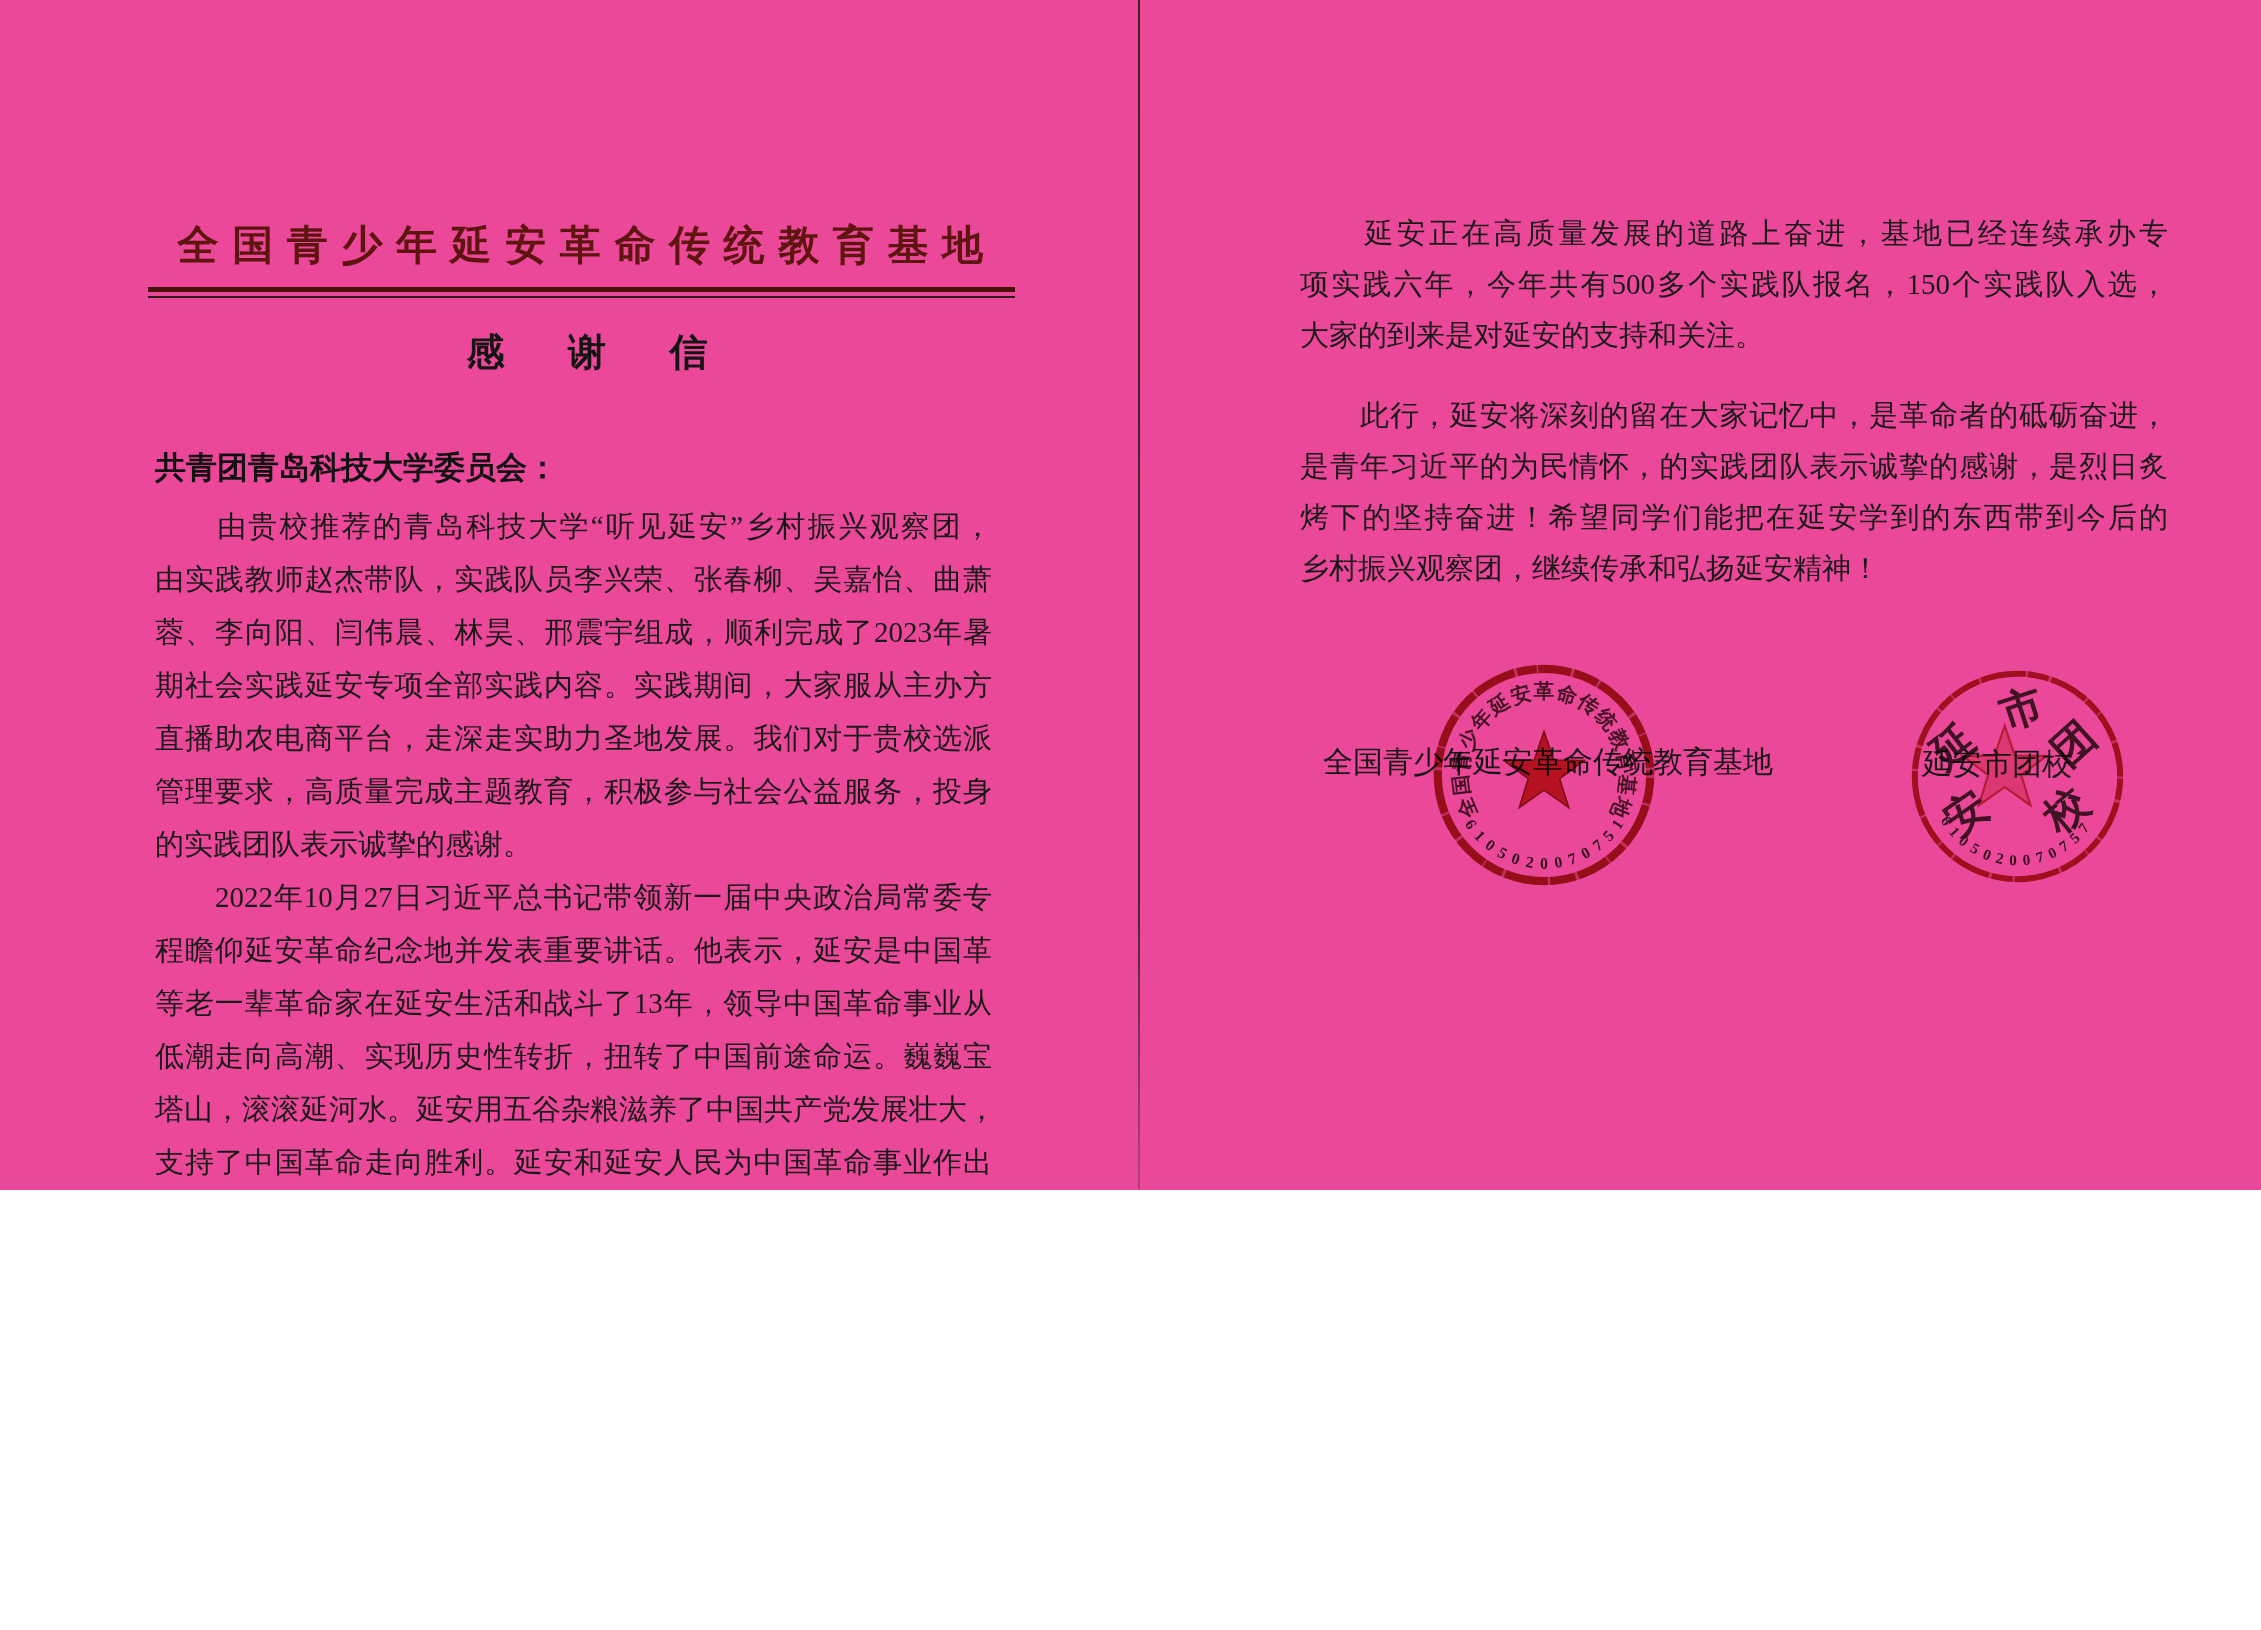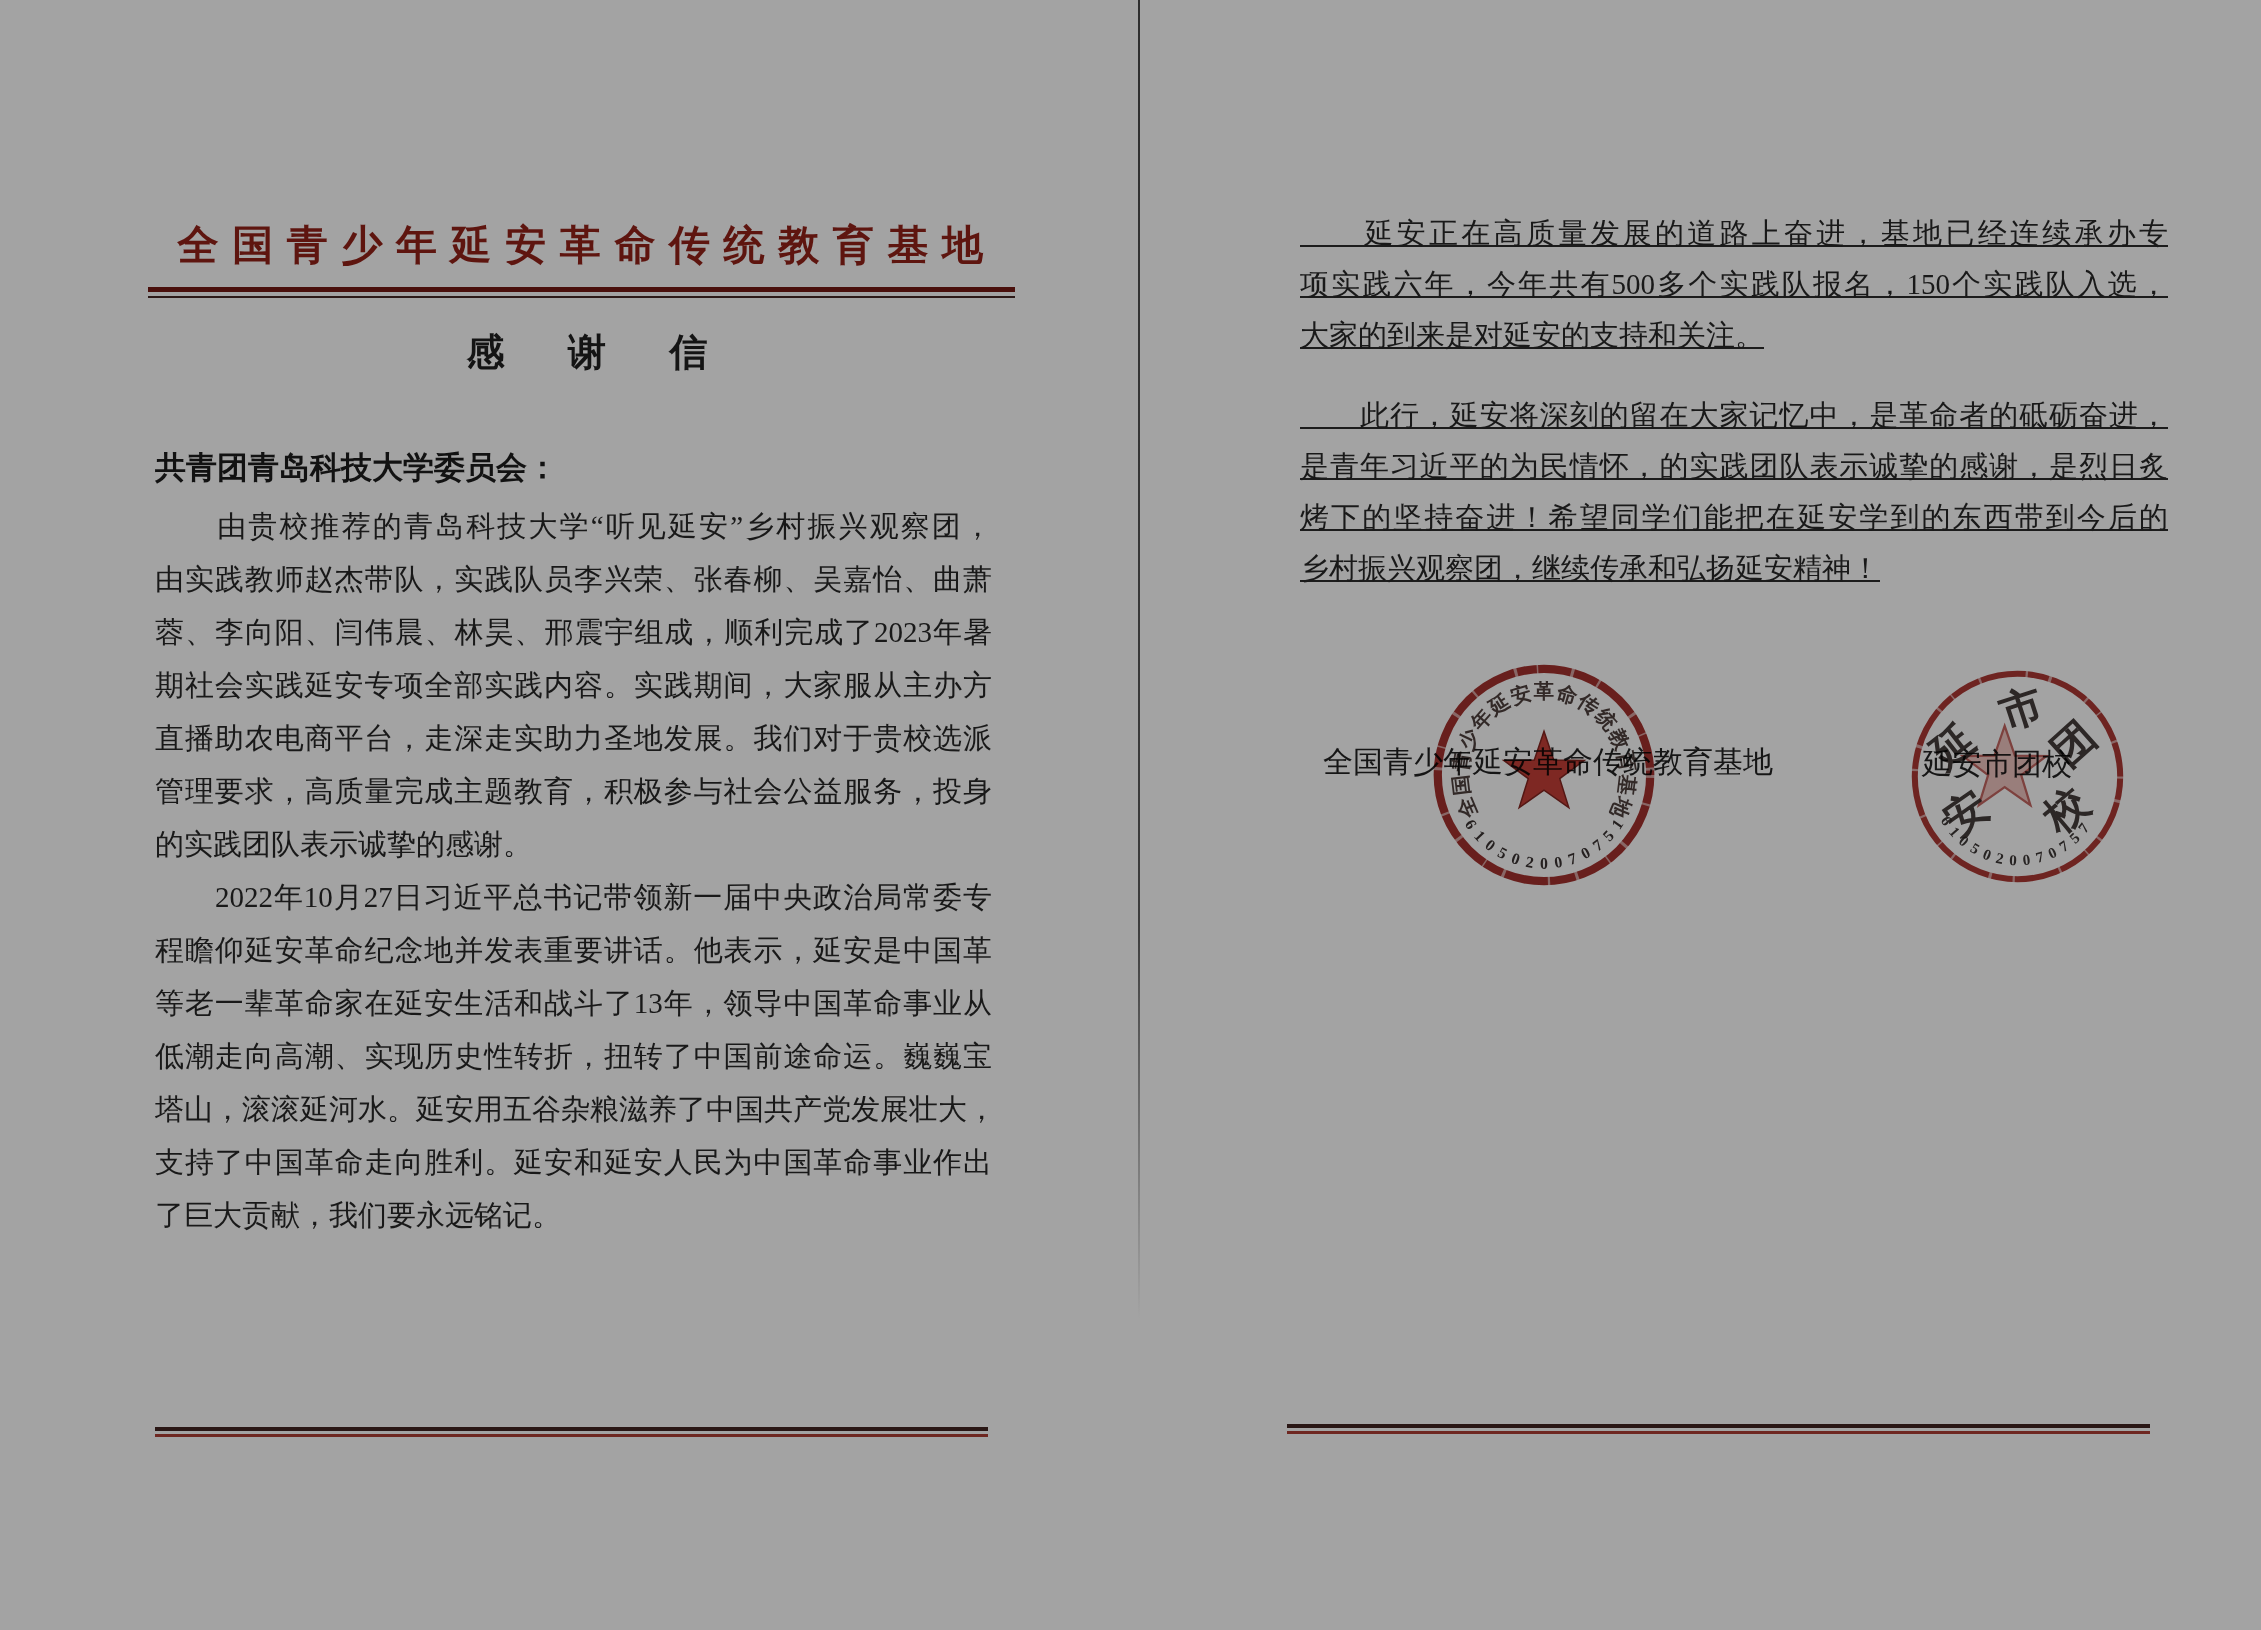--- a/index.html
+++ b/index.html
@@ -1,20 +1,20 @@
 <!DOCTYPE html>
 <html style="font-size:12px"><head>
 <meta charset="utf-8">
 <style>
   html,body{margin:0;padding:0;background:#ffffff;}
   #canvas{
     position:relative;
     width:2261px;
-    height:1630px;
-    background:#a3a3a3;
+    height:1190px;
+    background:#ec4899;
     overflow:hidden;
     font-family:"Liberation Serif", serif;
     color:#1c1c1c;
   }
 
   
   .fold-line{
     position:absolute; left:1138px; top:0; width:2.3px; height:1319px;
     background:linear-gradient(180deg,
       rgba(25,25,25,0.85) 0%,
@@ -43,21 +43,21 @@
     color:#141414;
   }
 
   .salutation{
     position:absolute; left:155px; top:441px; width:837px;
     font-size:31px; font-weight:bold; line-height:53px; color:#121212;
   }
 
   .body-block{position:absolute;}
   .left-body{left:155px; top:500px; width:837px;}
-  .right-body{left:1300px; top:208px; width:868px;text-decoration:underline;}
+  .right-body{left:1300px; top:208px; width:868px;}
 
   .line{
     font-size:29px; font-weight:500; color:#191919;
     text-align:justify; text-align-last:justify;
     white-space:nowrap;
   }
   .left-body .line{height:53px; line-height:53px;}
   .right-body .line{height:51px; line-height:51px;}
   .line.last{text-align-last:left; white-space:normal;}
 

